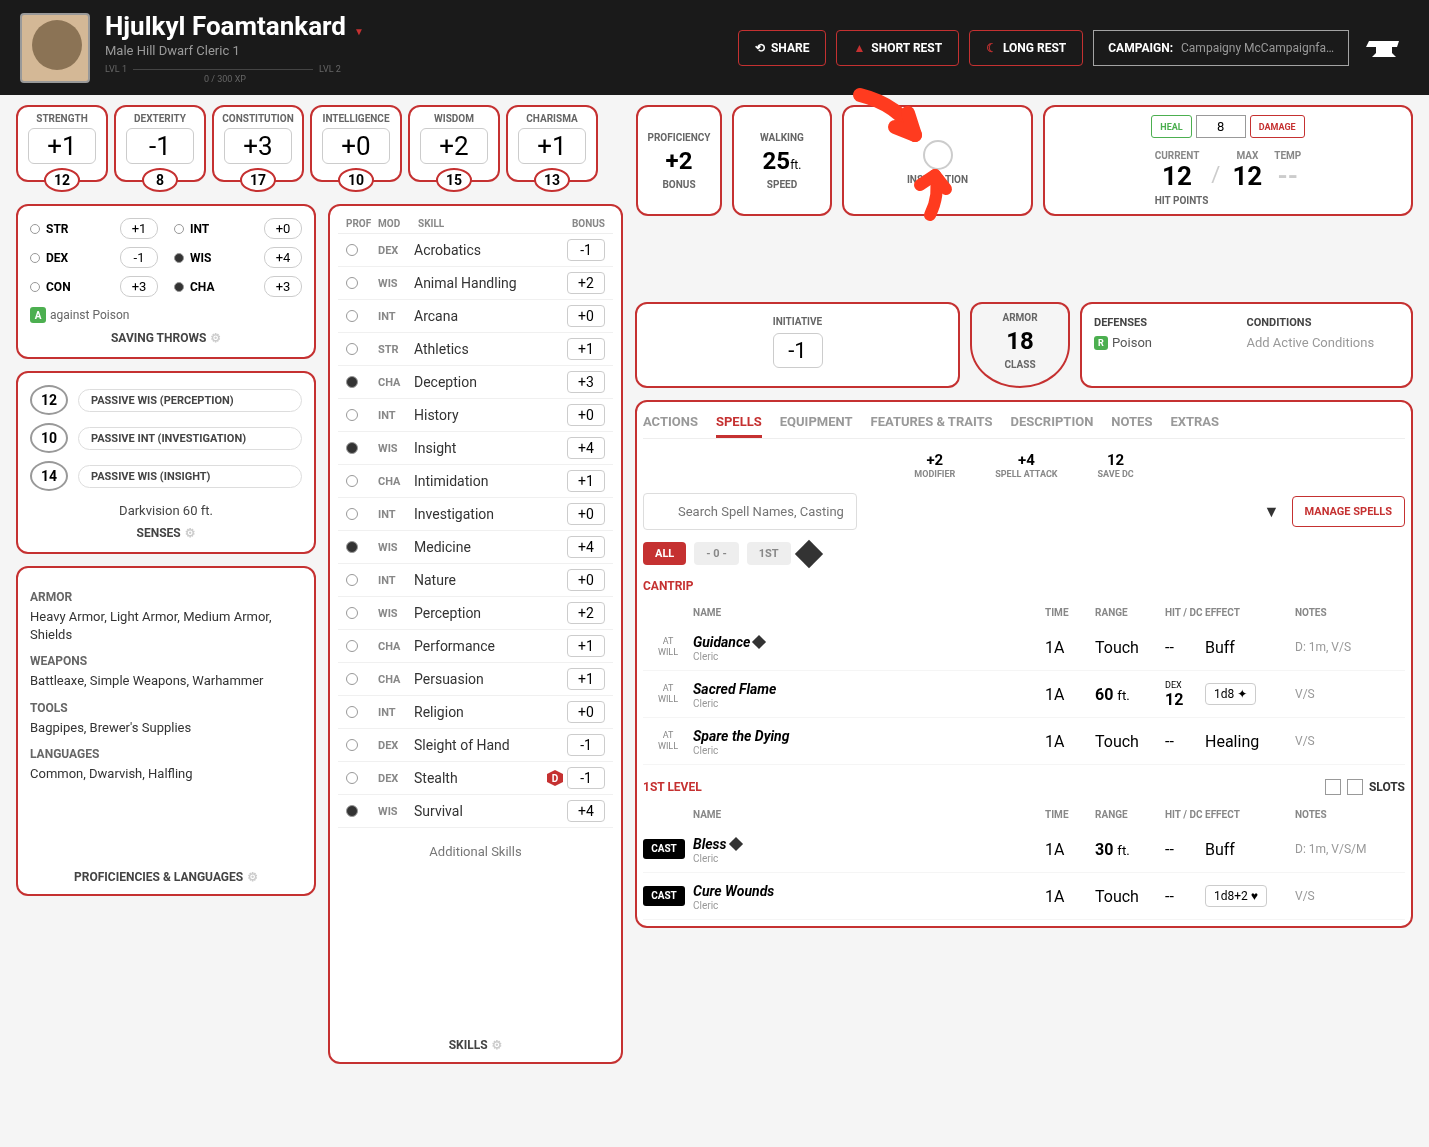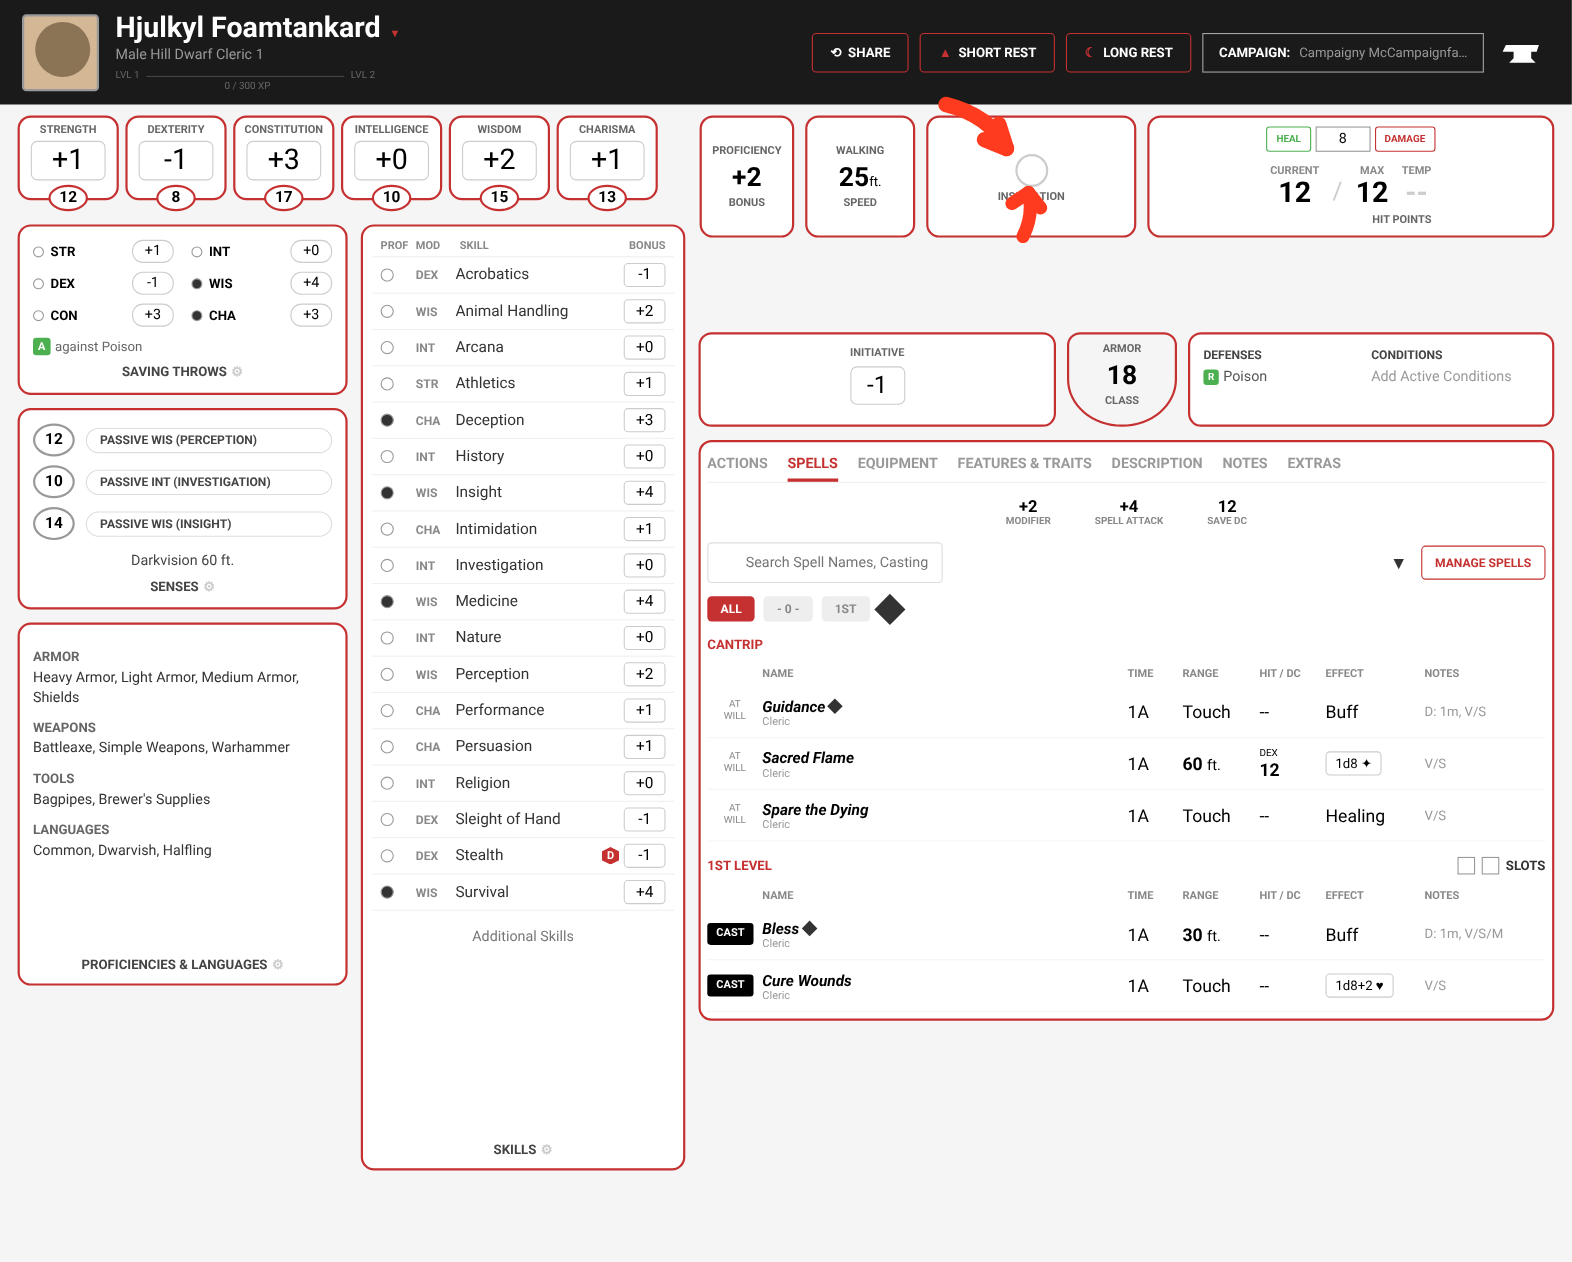--- a/index.html
+++ b/index.html
@@ -98,21 +98,21 @@
 .manage-btn{border:1px solid #c53131;color:#c53131;background:#fff;padding:8px 12px;font-size:11px;font-weight:700;border-radius:4px;cursor:pointer}
 .level-filters{display:flex;gap:8px;margin-bottom:14px;align-items:center}
 .lf{padding:5px 12px;font-size:11px;font-weight:700;border-radius:4px;cursor:pointer}
 .lf.active{background:#c53131;color:#fff}
 .lf.inactive{background:#eee;color:#888}
 .lf-conc{width:20px;height:20px;background:#333;transform:rotate(45deg)}
 .spell-level-hdr{font-size:12px;font-weight:700;color:#c53131;margin:14px 0 8px;display:flex;align-items:center}
 .slots{margin-left:auto;color:#333;display:flex;align-items:center;gap:6px}
 .slot-box{width:16px;height:16px;border:1px solid #999}
 .spell-cols{display:flex;font-size:10px;font-weight:700;color:#888;padding:6px 0}
-.sc-btn{width:50px}.sc-name{flex:1.5}.sc-time{width:50px}.sc-range{width:70px}.sc-hit{width:60px}.sc-effect{width:90px}.sc-notes{width:110px}
+.sc-btn{width:50px}.sc-name{flex:1.5}.sc-time{width:50px}.sc-range{width:70px}.sc-hit{width:40px}.sc-effect{width:90px}.sc-notes{width:110px}
 .spell-row{display:flex;align-items:center;padding:8px 0;border-bottom:1px solid #f5f5f5}
 .spell-btn{width:50px;font-size:9px;color:#888;text-align:center;line-height:1.2}
 .cast-btn{background:#000000;color:#fff;font-size:10px;font-weight:700;padding:4px 8px;border-radius:3px;width:42px;text-align:center}
 .spell-name{flex:1.5}
 .spell-name b{font-style:italic;font-size:14px}
 .spell-name small{display:block;font-size:10px;color:#999}
 .conc-icon{display:inline-block;width:10px;height:10px;background:#333;transform:rotate(45deg);margin-left:4px}
 .dmg-box{border:1px solid #ccc;border-radius:4px;padding:3px 8px;font-size:12px;display:inline-block}
 .arrow-annotation{position:absolute;color:#ff3b1f;font-size:60px;pointer-events:none;z-index:100}
 </style>
@@ -436,21 +436,21 @@
             <div class="hp-slash">/</div>
             <div class="hp-col">
                   <div class="hp-col-label">MAX</div>
                   <div class="hp-col-val">12</div>
                 </div>
             <div class="hp-col hp-temp">
                   <div class="hp-col-label">TEMP</div>
                   <div class="hp-col-val">--</div>
                 </div>
           </div>
-          <div class="stat-label" style="text-align:right;margin-top:4px">HIT POINTS</div>
+          <div class="stat-label" style="text-align:left;margin-top:4px">HIT POINTS</div>
         </div>
       </div>
     </div>
 
     <div class="mid-row" style="margin-top:98px">
       <div class="stat-box init-box">
         <div class="stat-label">INITIATIVE</div>
         <div class="init-val">-1</div>
       </div>
       <div class="ac-box">

